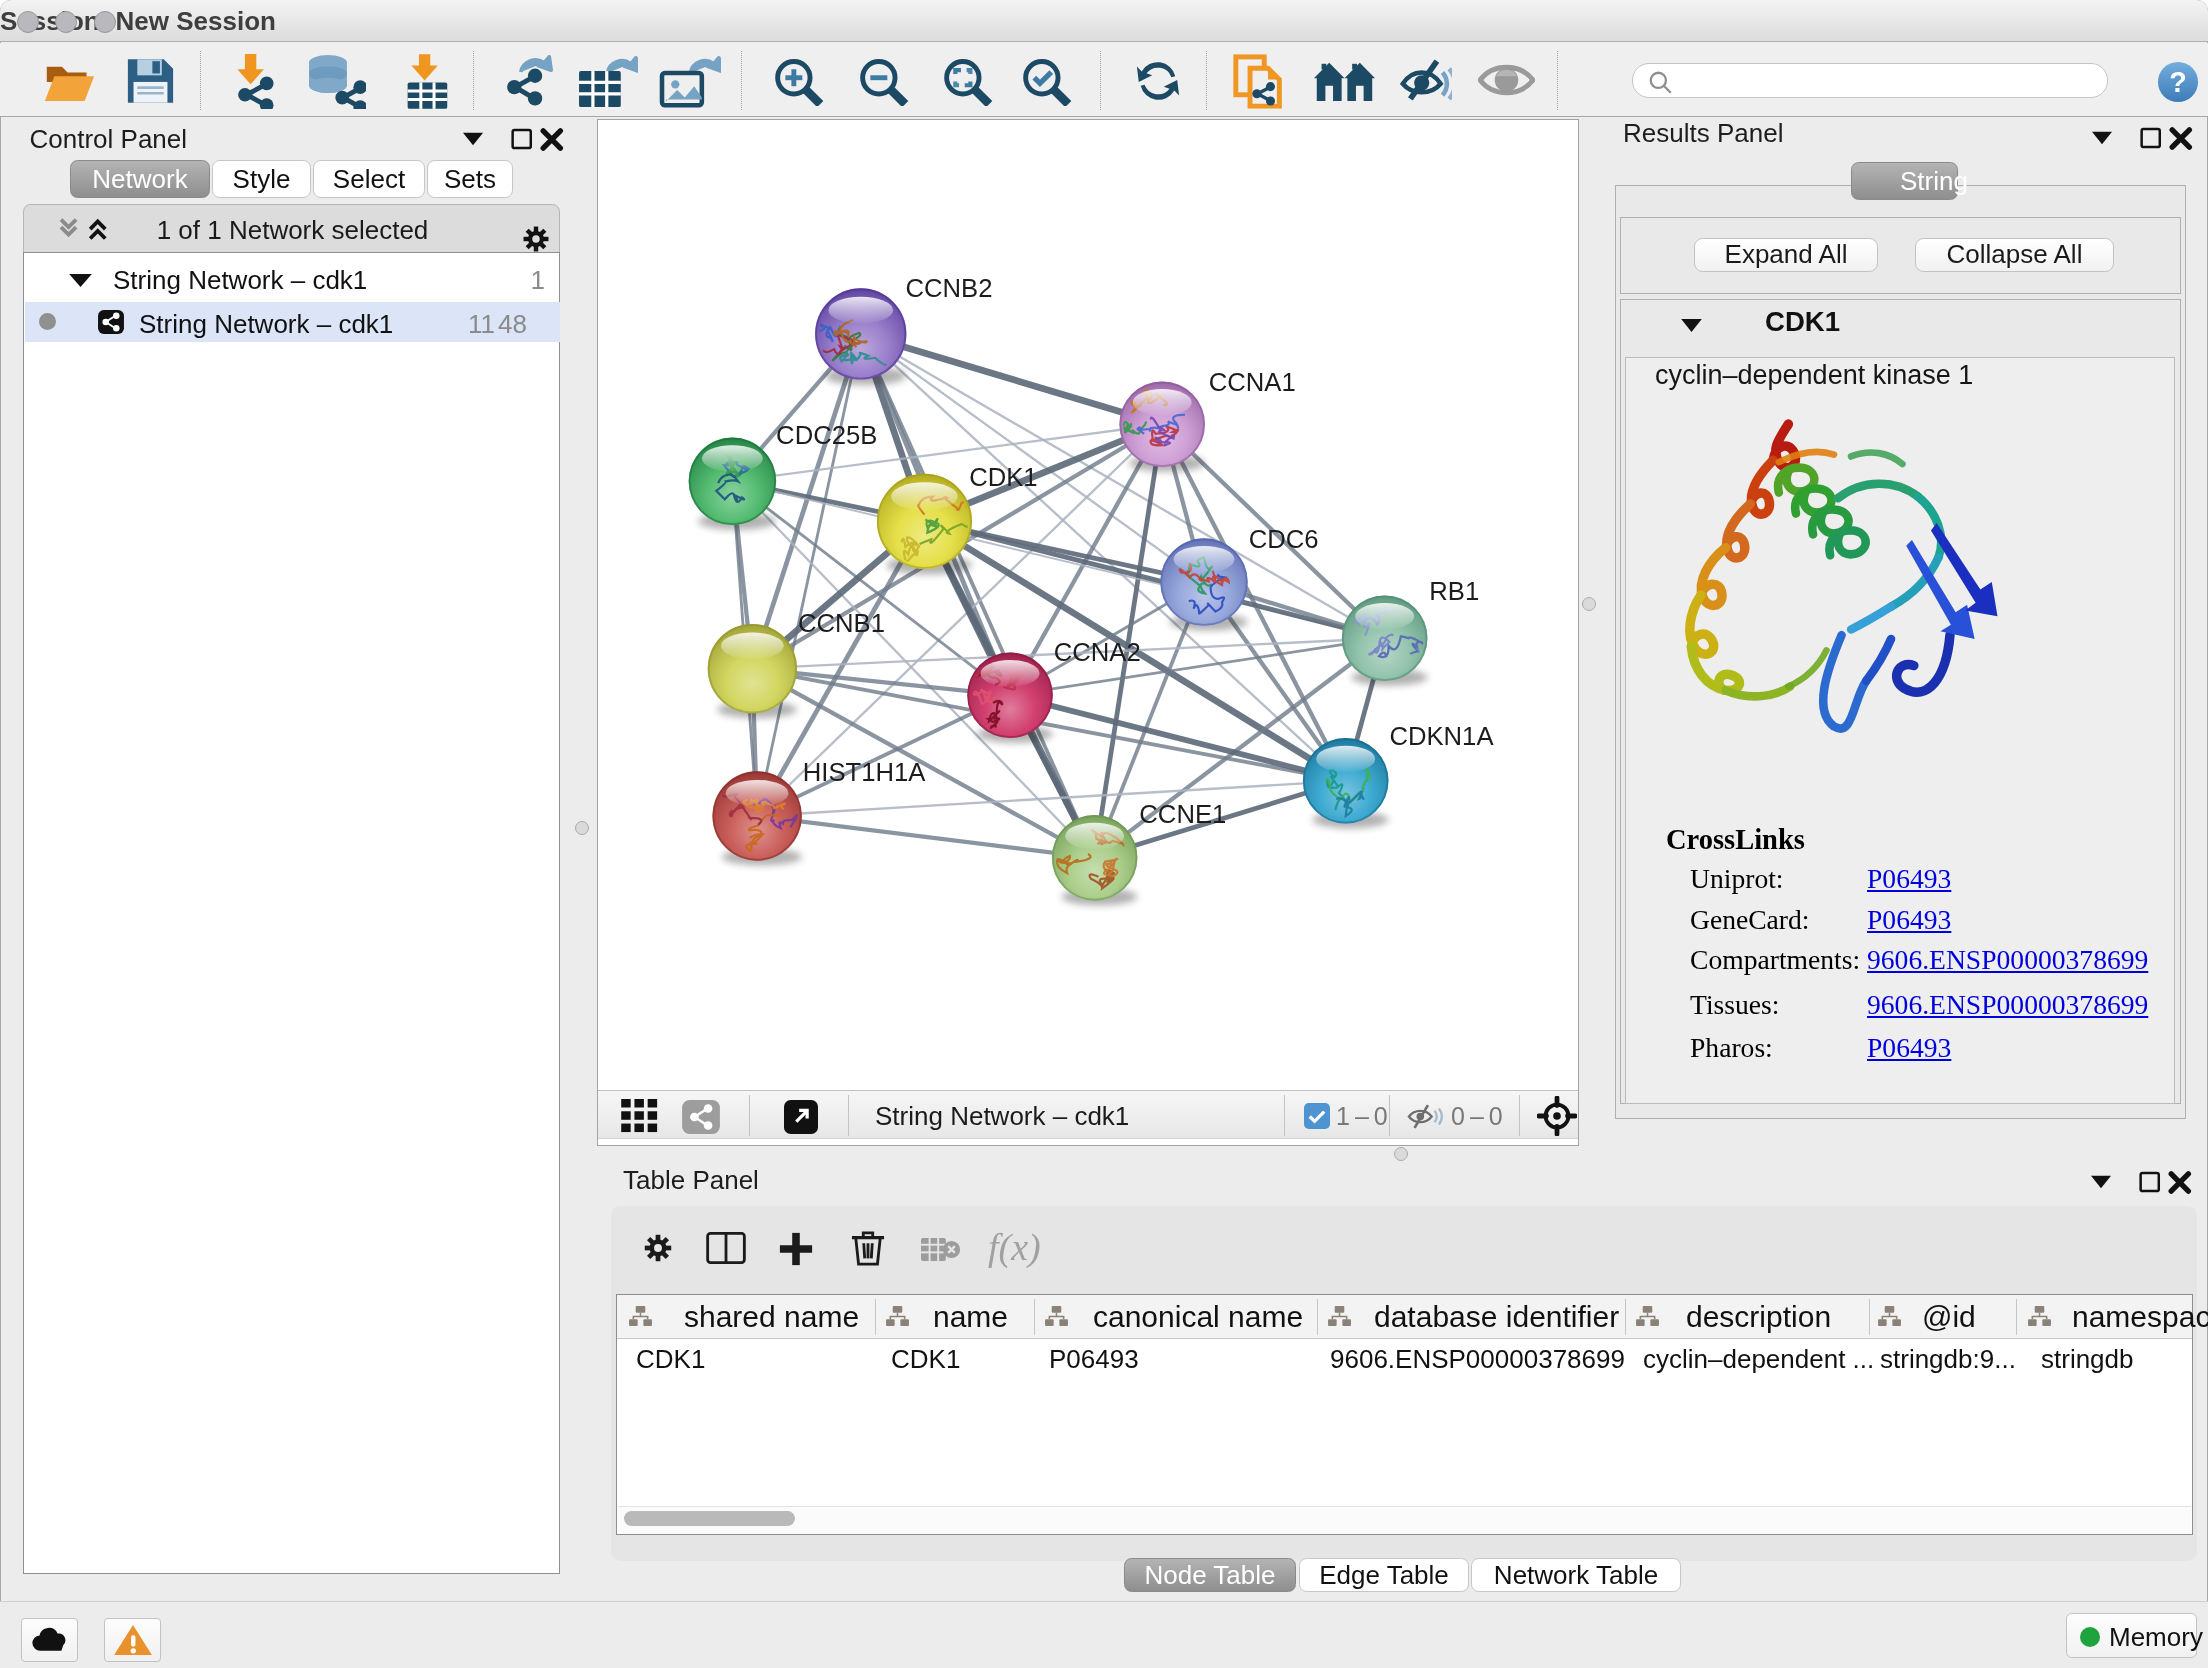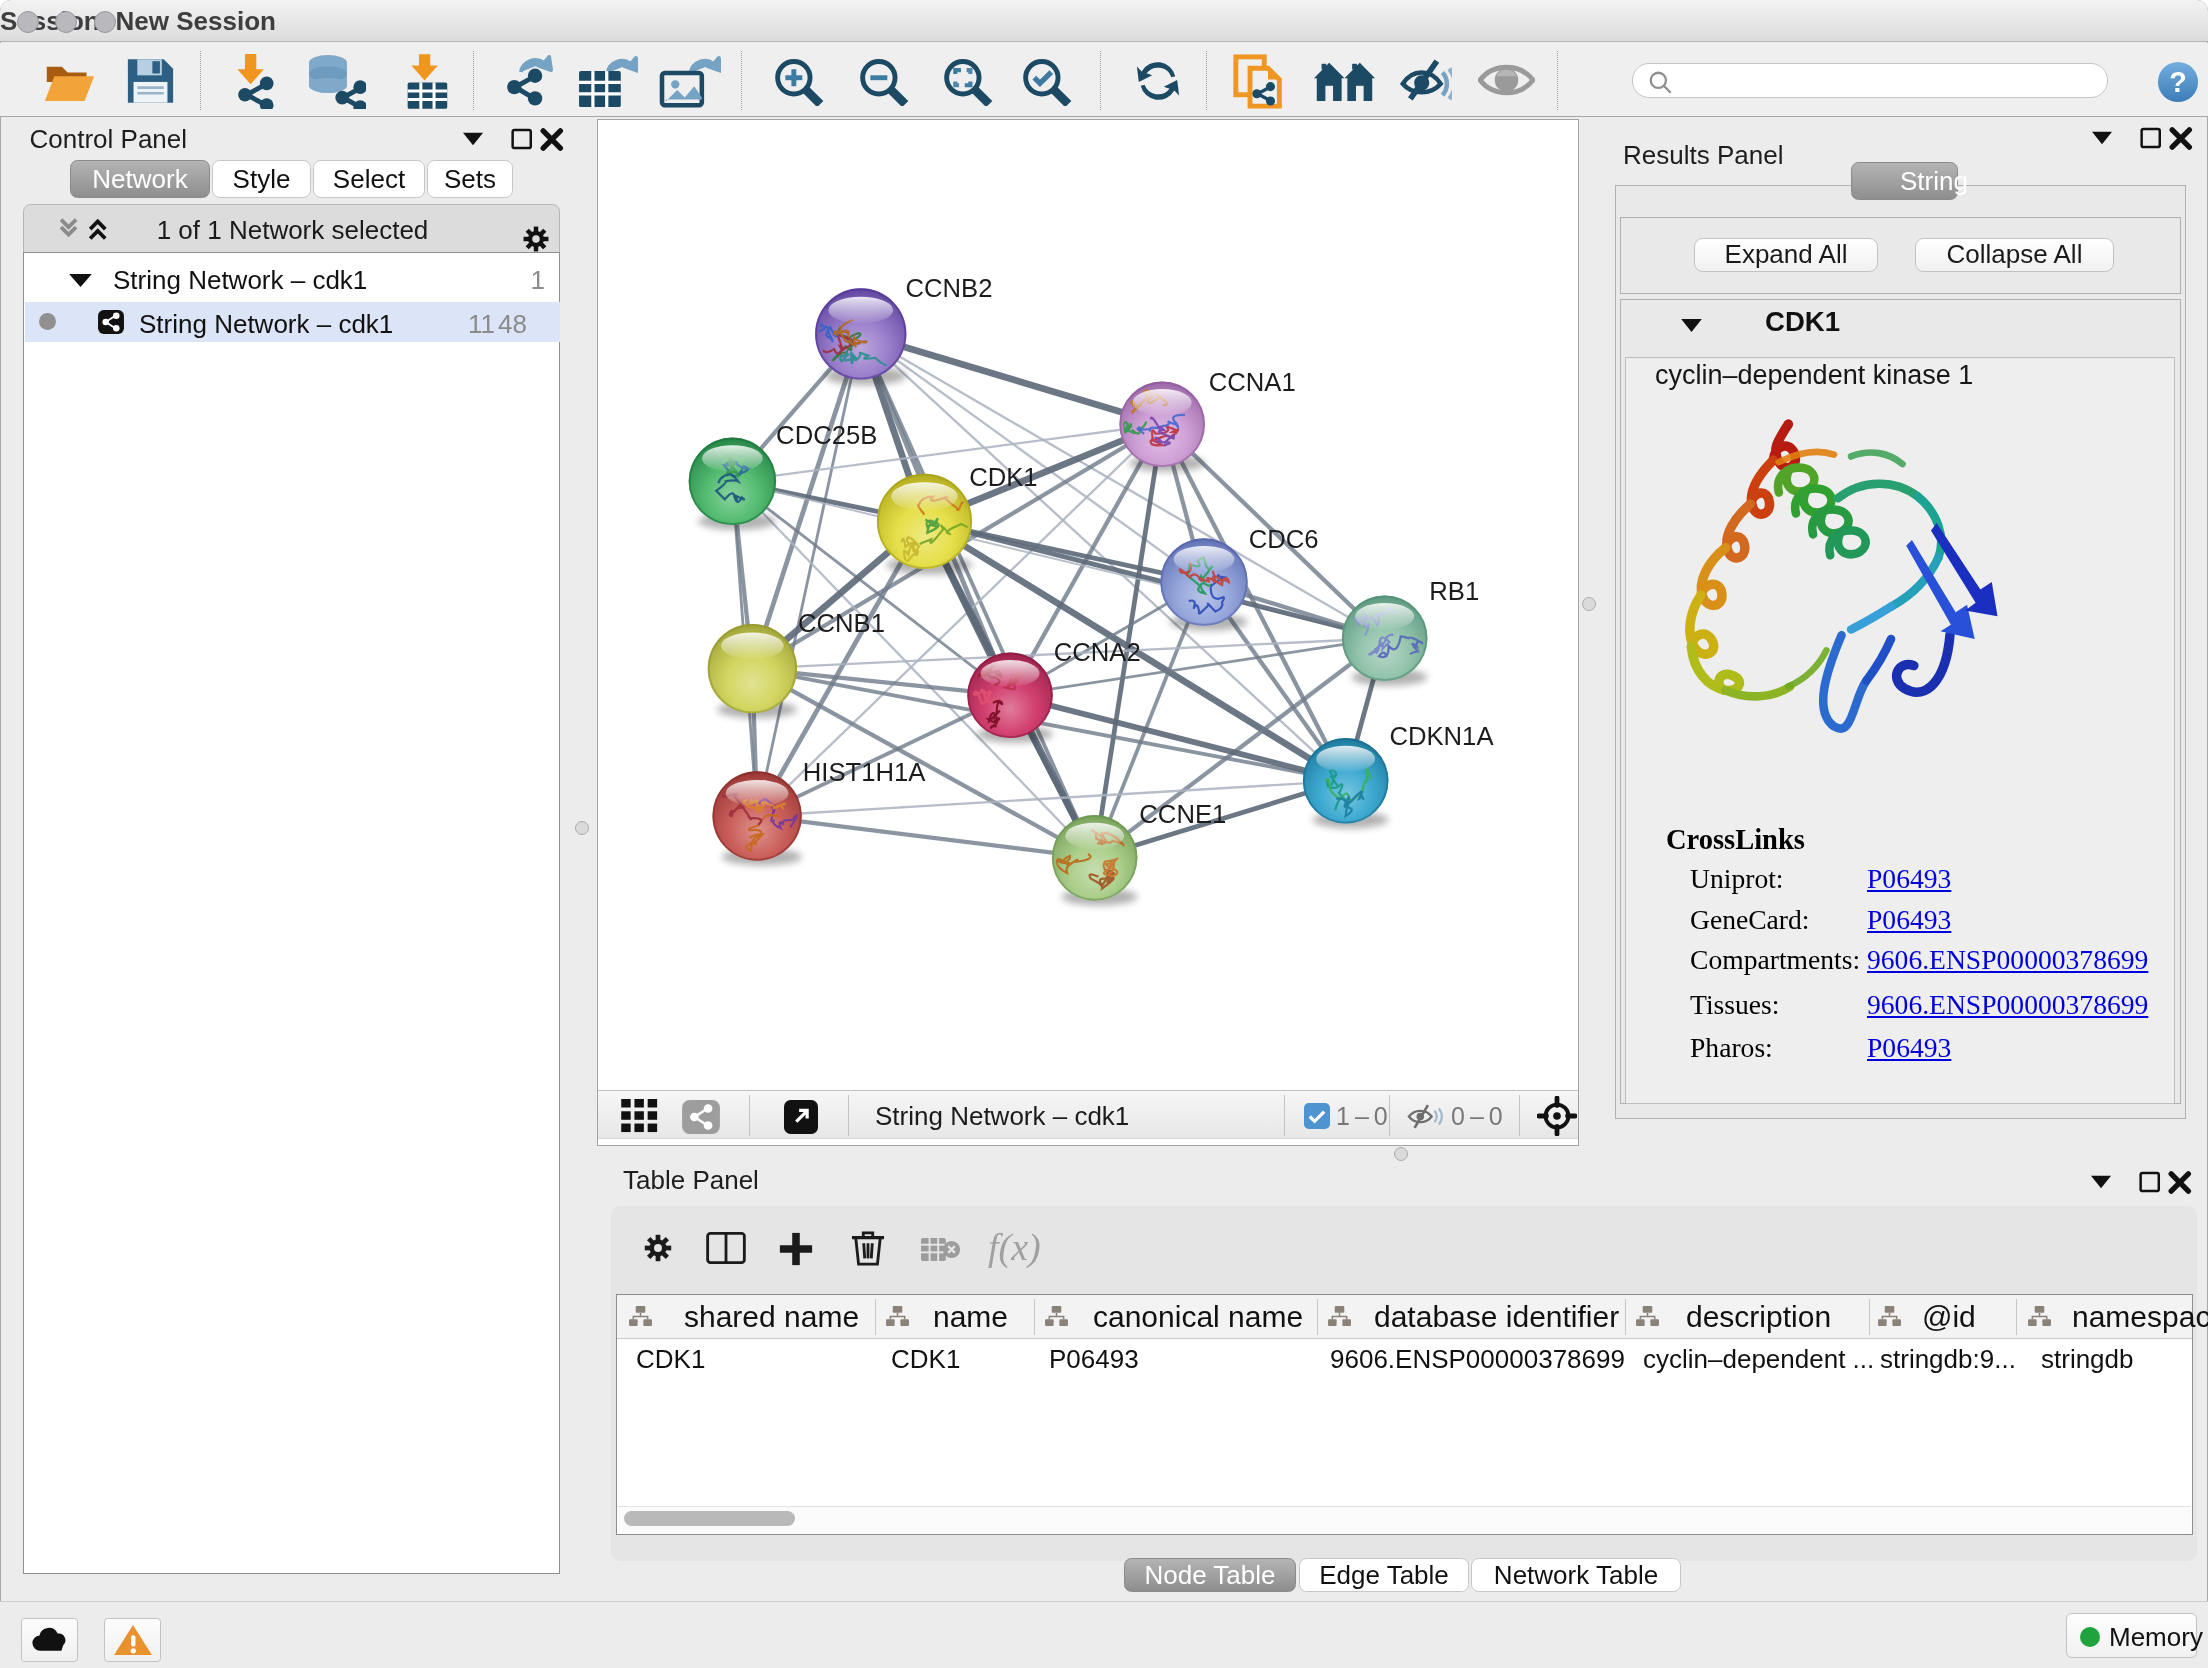--- a/index.html
+++ b/index.html
@@ -648,21 +648,21 @@
       <div class="nsep" style="left:921px;"></div>
       <div class="abs" style="left:277px;top:9.5px;font-size:26px;color:#1b1b1b;">String Network – cdk1</div>
     </div>
   </div>
 
   <div class="abs" style="left:575px;top:821px;width:14.3px;height:14.3px;border-radius:50%;background:#dadada;border:1px solid #ababab;"></div>
   <div class="abs" style="left:1582px;top:597px;width:14.3px;height:14.3px;border-radius:50%;background:#dadada;border:1px solid #ababab;"></div>
   <div class="abs" style="left:1394px;top:1147px;width:14.3px;height:14.3px;border-radius:50%;background:#dadada;border:1px solid #ababab;"></div>
 
   <div id="respanel">
-    <div class="ptitle abs" style="left:1623px;top:140px;">Results Panel</div>
+    <div class="ptitle abs" style="left:1623px;top:118px;">Results Panel</div>
     <svg class="abs" style="left:2092px;top:126px;" width="105" height="25" viewBox="0 0 110 26">
       <path d="M0 6 L21 6 L10.5 19 Z" fill="#111"></path>
       <rect x="52" y="3" width="19" height="19" rx="2" fill="none" stroke="#111" stroke-width="2.6"></rect>
       <g stroke="#111" stroke-width="5.6" stroke-linecap="round">
           <line x1="84" y1="4" x2="102" y2="22"></line>
           <line x1="102" y1="4" x2="84" y2="22"></line>
         </g>
     </svg>
     <div class="box" style="left:1615px;top:185px;width:571px;height:934px;background:#e9e9e9;"></div>
     <div class="tab sel" style="left:1851px;top:162px;width:107px;padding-left:48px;">String</div>

